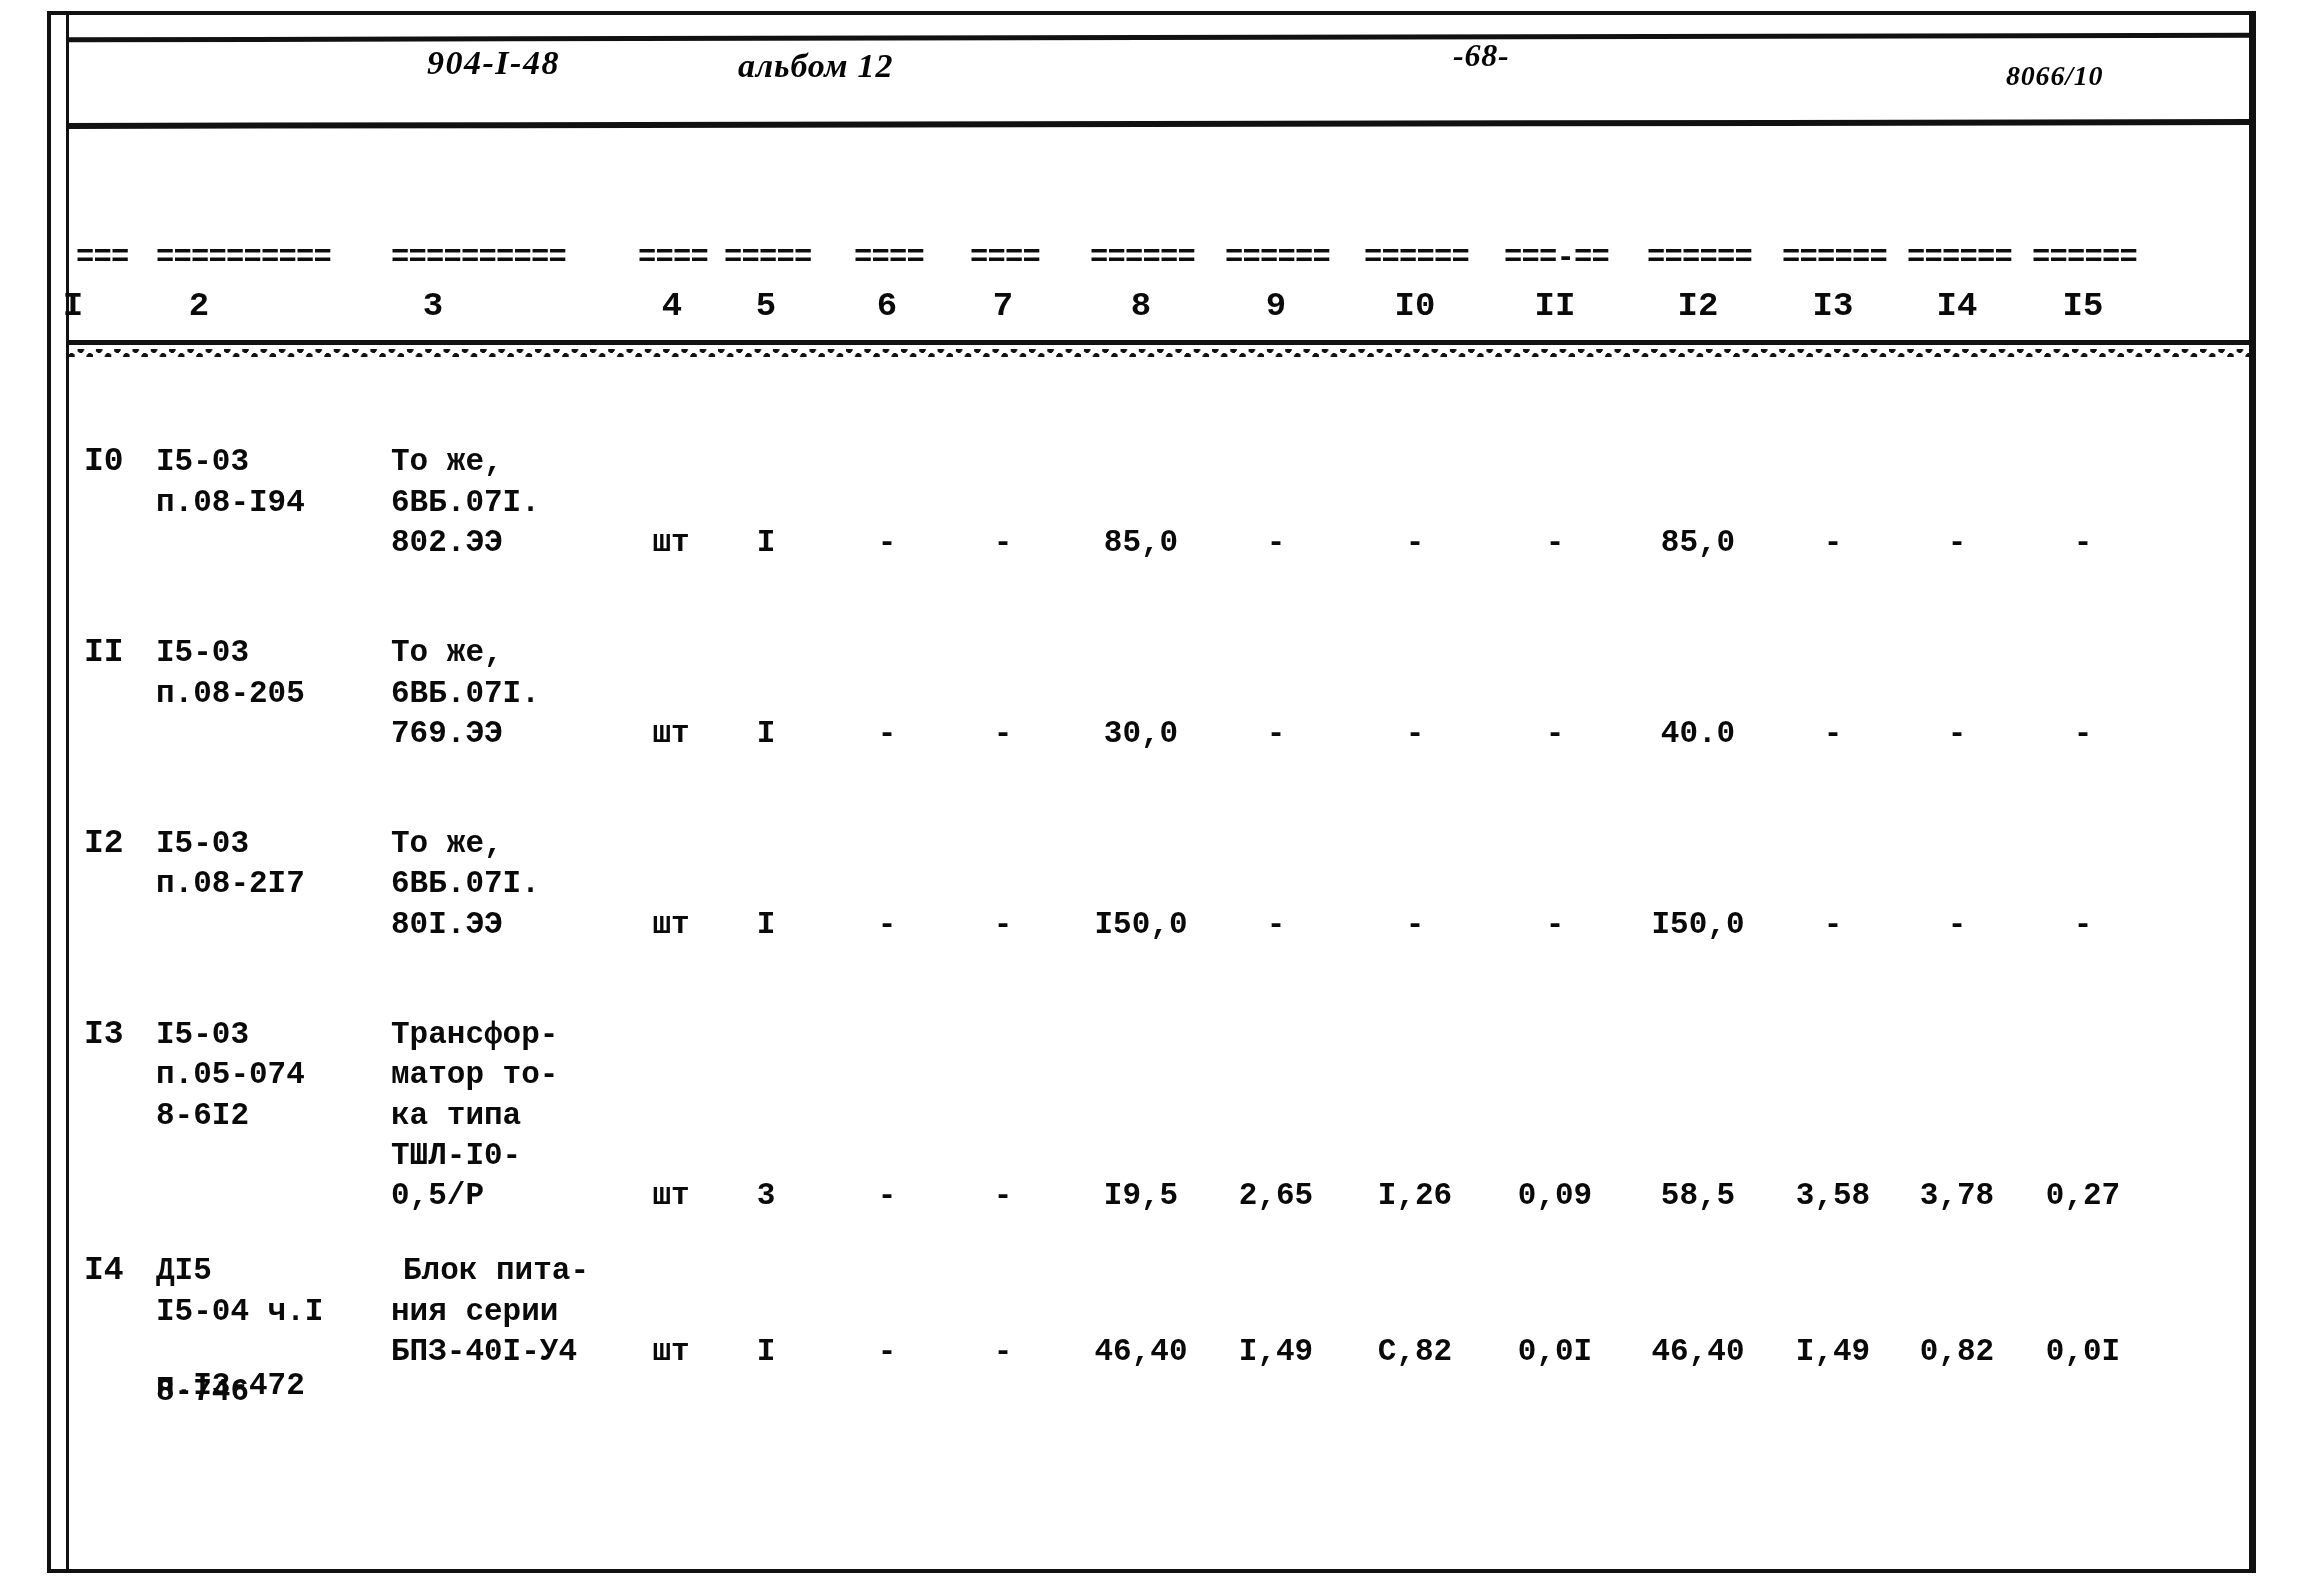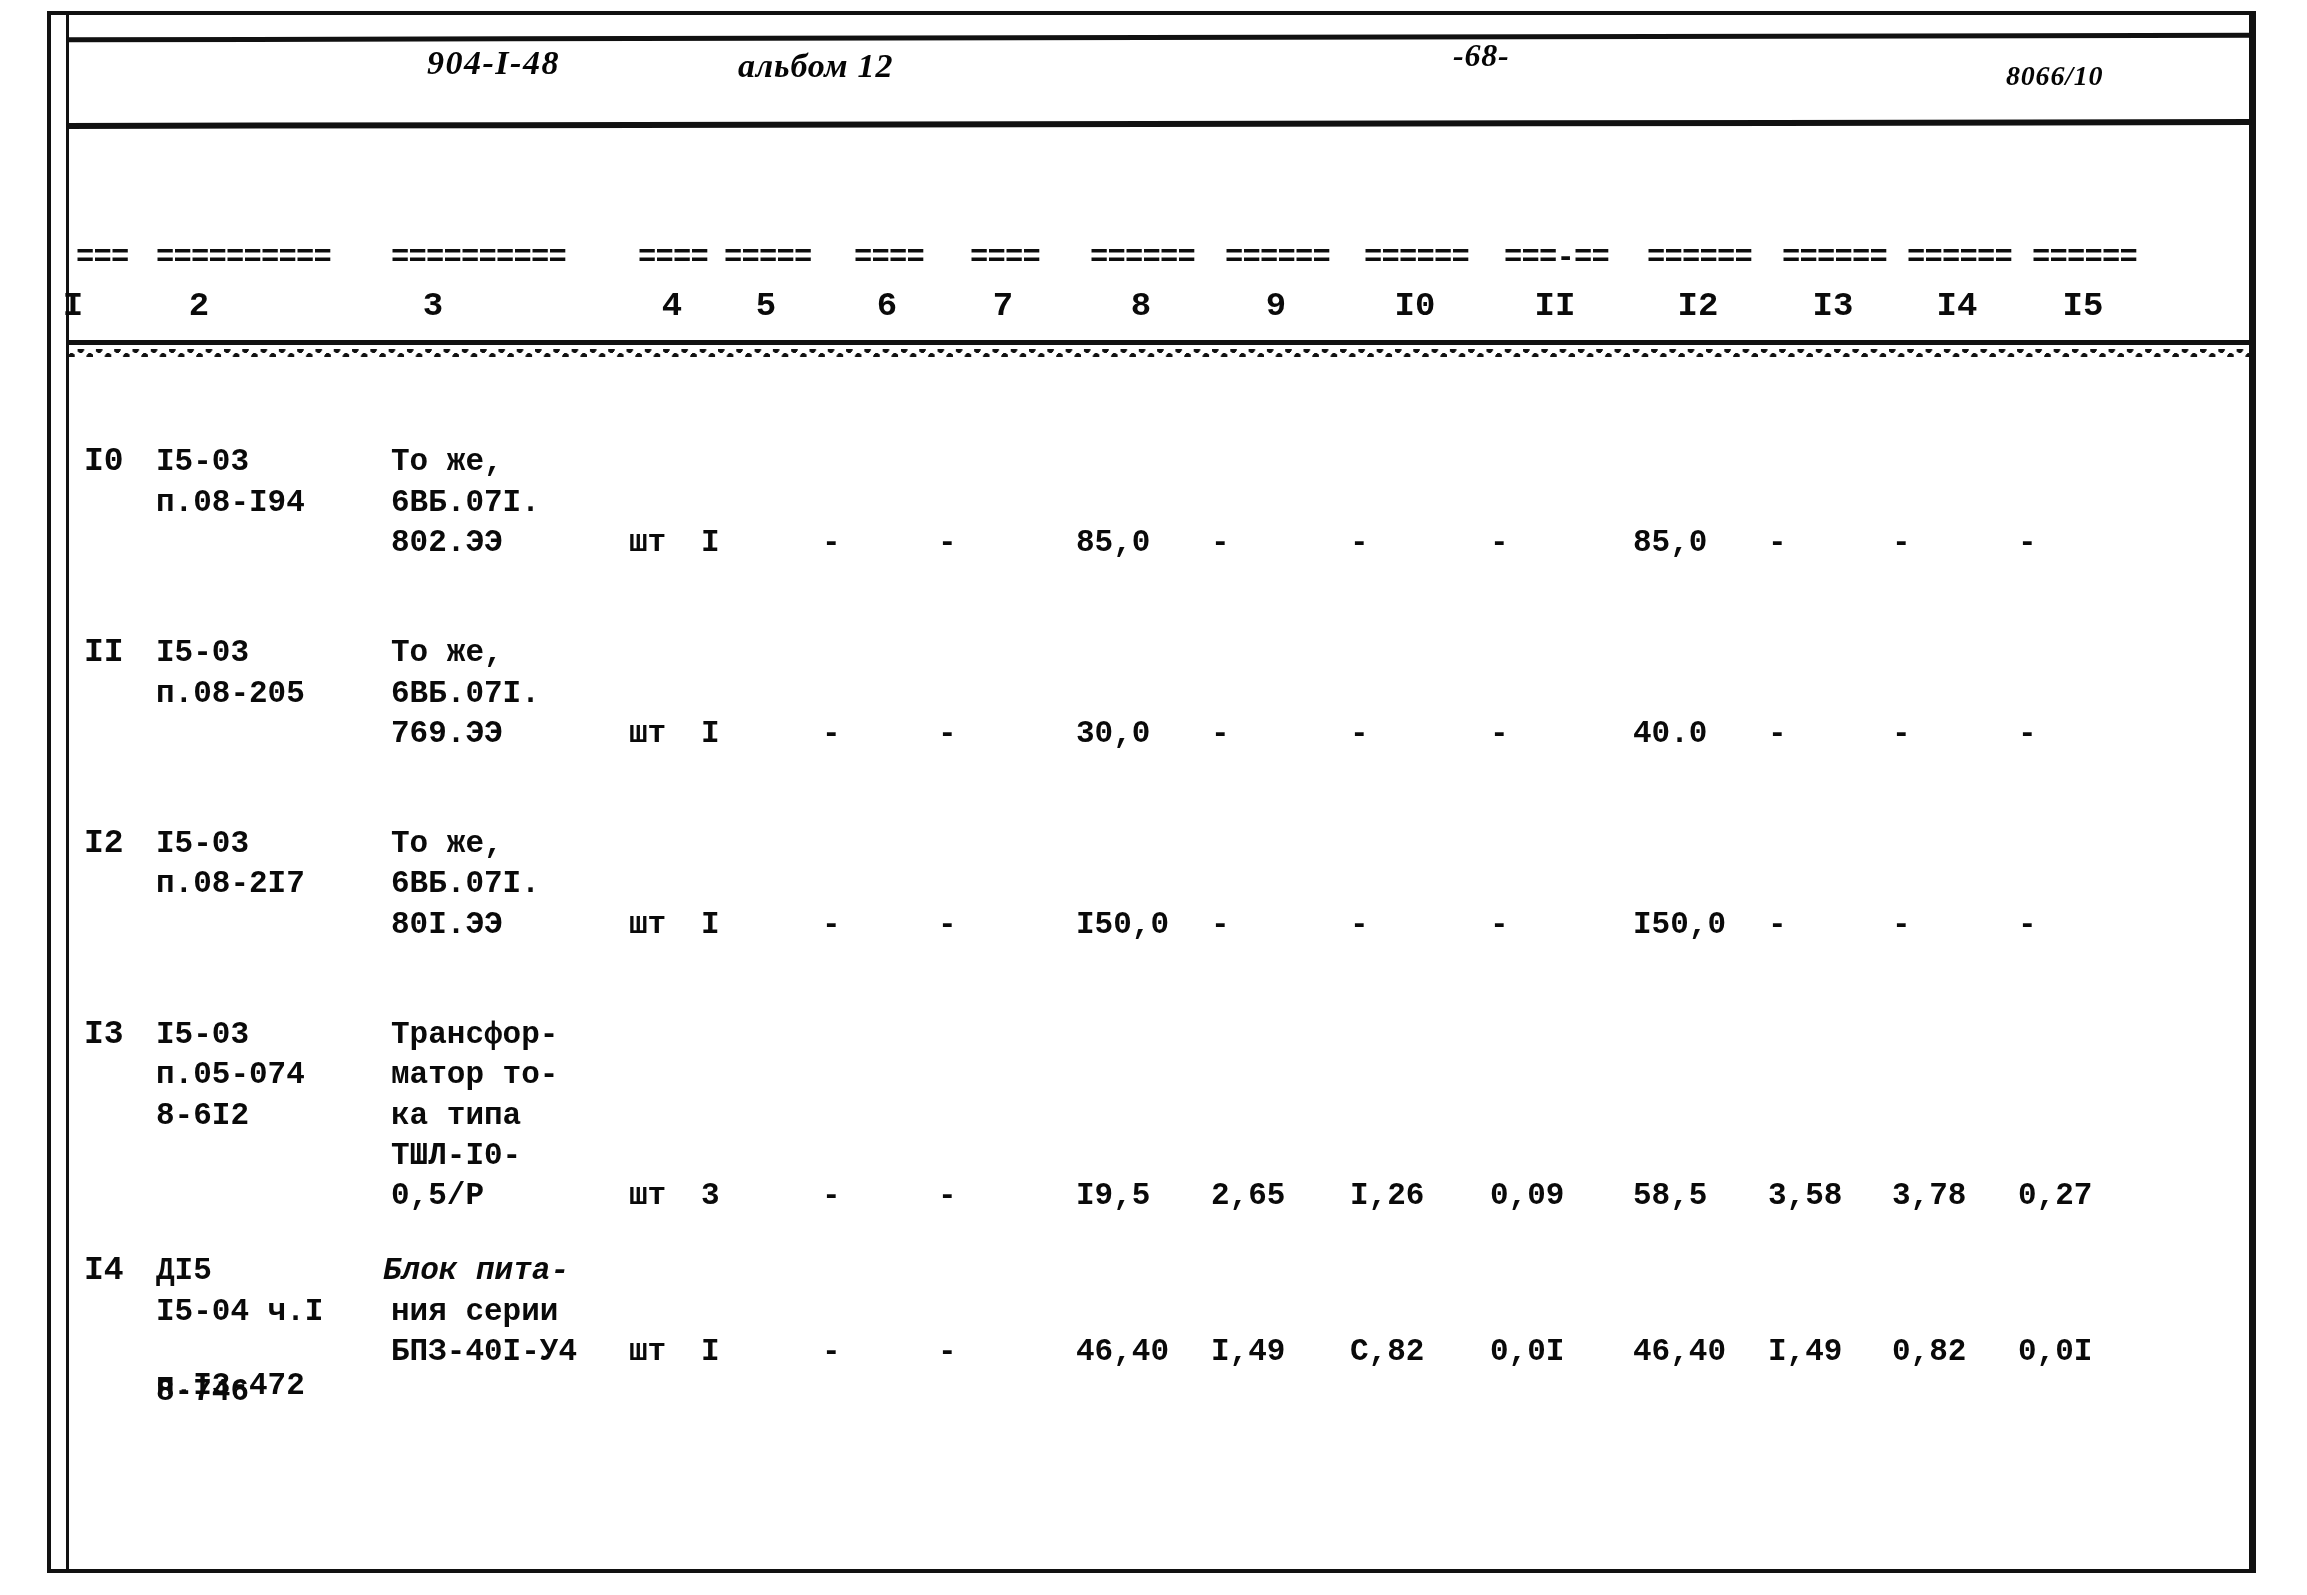--- a/index.html
+++ b/index.html
@@ -87,21 +87,21 @@
     background-repeat:repeat-x;
   }
 
   
   .cell{
     position:absolute;
     font-family:"Liberation Mono","DejaVu Sans Mono",monospace;
     font-weight:700;font-size:31px;line-height:40px;
     color:#0a0a0a;white-space:pre;
   }
-  .cell.ctr{ text-align:left; }
+  .cell.ctr{ text-align:center; }
   .rowno{ font-size:33px; }
 </style>
 </head>
 <body>
 
 <div id="page">
 
   <div class="frame-outer"></div>
   <div class="frame-inner-left"></div>
   <div class="frame-right"></div>
@@ -229,21 +229,21 @@
       <div class="cell ctr" style="top: 1176px; left: 1490px; width: 130px;">0,09</div>
       <div class="cell ctr" style="top: 1176px; left: 1633px; width: 130px;">58,5</div>
       <div class="cell ctr" style="top: 1176px; left: 1768px; width: 130px;">3,58</div>
       <div class="cell ctr" style="top: 1176px; left: 1892px; width: 130px;">3,78</div>
       <div class="cell ctr" style="top: 1176px; left: 2018px; width: 130px;">0,27</div>
       <div class="cell rowno" style="top: 1251px; left: 84px;">I4</div>
       <div class="cell" style="top: 1251px; left: 156px;">ДI5</div>
       <div class="cell" style="top: 1292px; left: 156px;">I5-04 ч.I</div>
       <div class="cell" style="top: 1332px; left: 156px; margin-top: 34px;">п.I3-472</div>
       <div class="cell" style="top: 1372px; left: 156px;">8-746</div>
-      <div class="cell" style="top: 1251px; left: 383px; font-style: italic;">Блок пита-</div>
+      <div class="cell" style="top: 1251px; left: 403px;">Блок пита-</div>
       <div class="cell" style="top: 1292px; left: 391px;">ния серии</div>
       <div class="cell" style="top: 1332px; left: 391px;">БПЗ-40I-У4</div>
       <div class="cell ctr" style="top: 1332px; left: 629px; width: 84px;">шт</div>
       <div class="cell ctr" style="top: 1332px; left: 701px; width: 130px;">I</div>
       <div class="cell ctr" style="top: 1332px; left: 822px; width: 130px;">-</div>
       <div class="cell ctr" style="top: 1332px; left: 938px; width: 130px;">-</div>
       <div class="cell ctr" style="top: 1332px; left: 1076px; width: 130px;">46,40</div>
       <div class="cell ctr" style="top: 1332px; left: 1211px; width: 130px;">I,49</div>
       <div class="cell ctr" style="top: 1332px; left: 1350px; width: 130px;">С,82</div>
       <div class="cell ctr" style="top: 1332px; left: 1490px; width: 130px;">0,0I</div>

